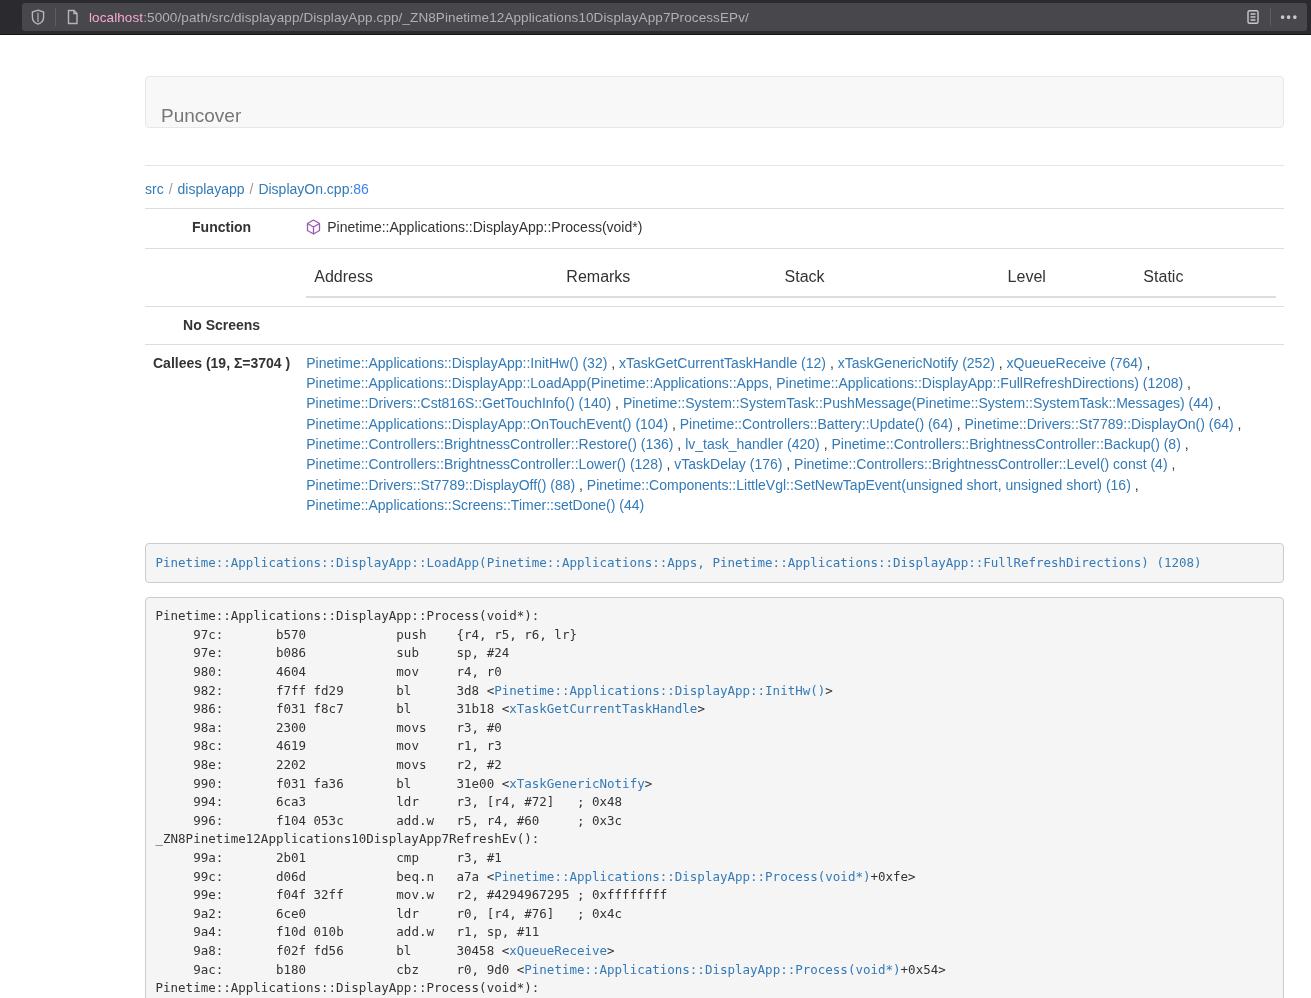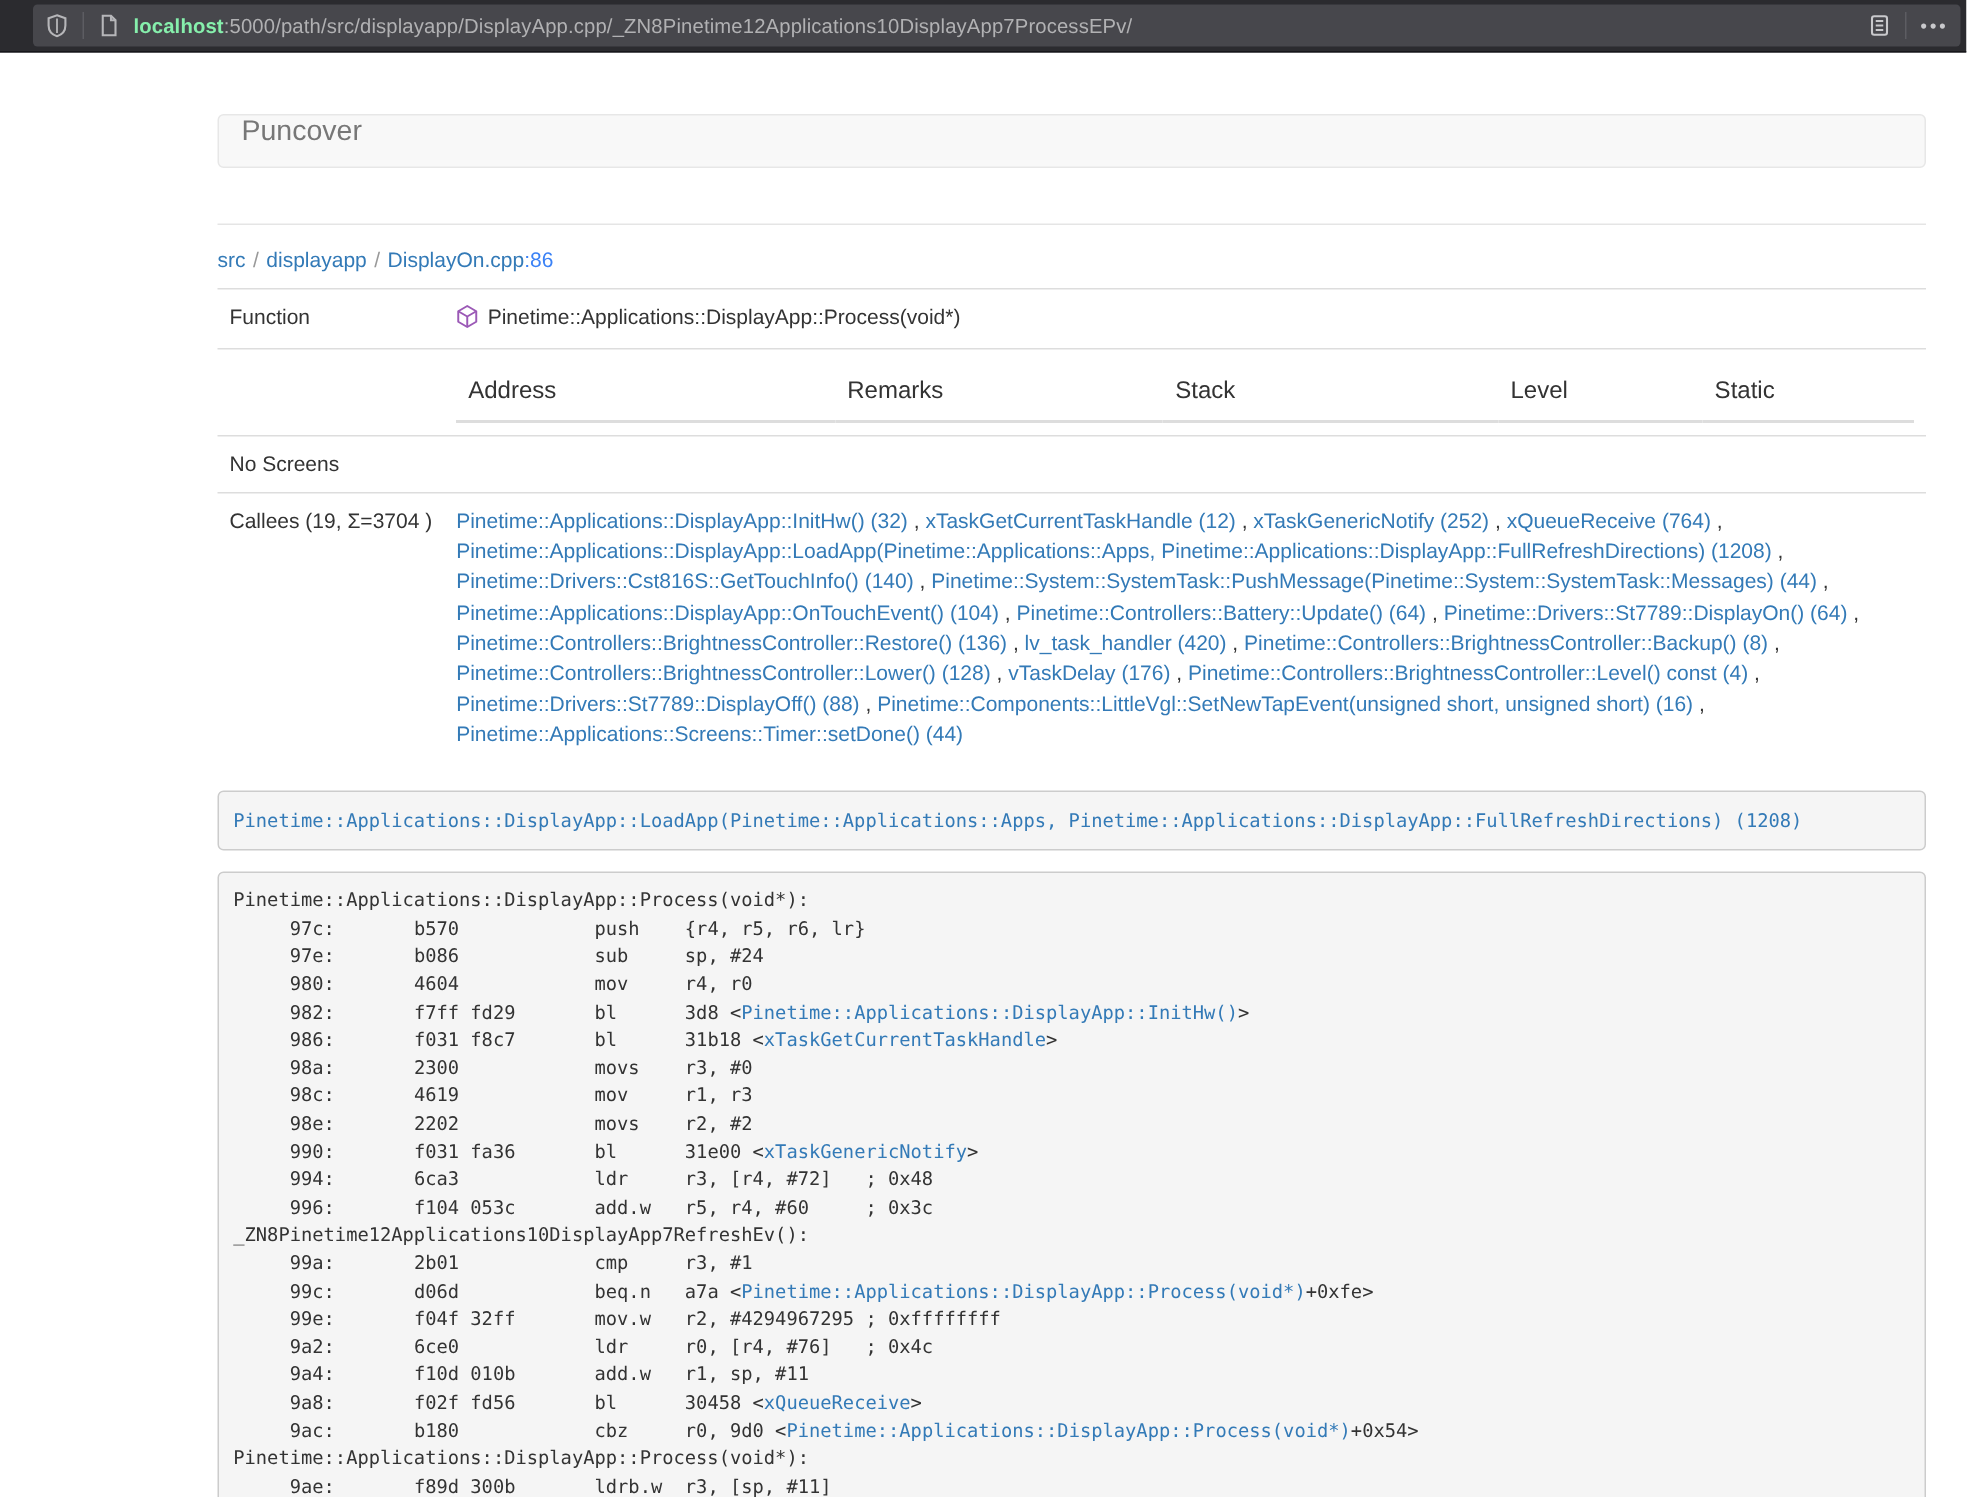--- a/index.html
+++ b/index.html
@@ -9,39 +9,39 @@
     position:relative;
   }
   
   .browser-bar{height:35px;background:#2b2b2f;position:relative;box-sizing:border-box;border-bottom:1px solid #17171a;}
   .urlbar{position:absolute;left:22px;top:3px;right:4px;bottom:3px;background:#47474c;border-radius:3px;
           display:flex;align-items:center;padding:0 8px;box-sizing:border-box;}
   .tb-icon{display:inline-flex;align-items:center;}
   .tb-icon svg{display:block;}
   .tb-sep{width:1px;height:18px;background:#5d5d62;margin:0 9px;flex:0 0 auto;}
   .url-text{font-size:13.5px;color:#b1b1b3;white-space:nowrap;overflow:hidden;flex:1 1 auto;letter-spacing:.1px;}
-  .url-host{color:#86efac;font-weight:bold;}
+  .url-host{color:#f9a8d4;}
   .tb-right{display:flex;align-items:center;margin-left:8px;flex:0 0 auto;}
   .dots{color:#c9c9cc;font-size:12px;letter-spacing:2px;font-weight:bold;line-height:1;cursor:default;}
   
   .content{margin-left:145px;width:1139px;}
-  .navbar{margin-top:41px;height:36px;background:#f8f8f8;border:1px solid #e7e7e7;border-radius:4px;
-          display:flex;align-items:flex-start;box-sizing:border-box;}
+  .navbar{margin-top:41px;height:52px;background:#f8f8f8;border:1px solid #e7e7e7;border-radius:4px;
+          display:flex;align-items:flex-end;box-sizing:border-box;}
   .brand{padding:0 15px;font-size:19px;color:#777;text-decoration:none;cursor:pointer;}
   hr.rule{border:0;border-top:1px solid #e5e5e5;margin:37px 0 0 0;}
   .breadcrumb{padding:15px 0 11px 0;font-size:14px;}
   .breadcrumb a{color:#337ab7;text-decoration:none;cursor:pointer;}
   .crumb-sep{color:#999;margin:0 5px;}
   .crumb-suffix{color:#3b82f6;}
   
   table.tbl{width:100%;border-collapse:collapse;margin:0 0 20px 0;}
   table.tbl > tbody > tr > th,
   table.tbl > tbody > tr > td{border-top:1px solid #ddd;padding:8px;text-align:left;vertical-align:top;
     font-size:14px;line-height:1.45;}
-  table.tbl > tbody > tr > th{width:151px;box-sizing:border-box;font-weight:normal;white-space:nowrap;}
+  table.tbl > tbody > tr > th{width:151px;box-sizing:border-box;font-weight:bold;white-space:nowrap;text-align:center;}
   td.nested-cell{padding:8px;}
   table.nested{width:100%;border-collapse:collapse;}
   table.nested th{font-weight:normal;border-bottom:2px solid #ddd;padding:8px;text-align:left;font-size:16px;}
   table.nested td{border-top:1px solid #ddd;padding:8px;font-size:14px;}
   .cube{display:inline-block;vertical-align:-3px;margin-right:6px;}
   a.sym{color:#337ab7;text-decoration:none;cursor:pointer;}
   
   pre{
     font-family:"DejaVu Sans Mono",monospace;font-size:12.5px;line-height:18.6px;color:#333;
     background:#f5f5f5;border:1px solid #ccc;border-radius:4px;padding:9.5px;

